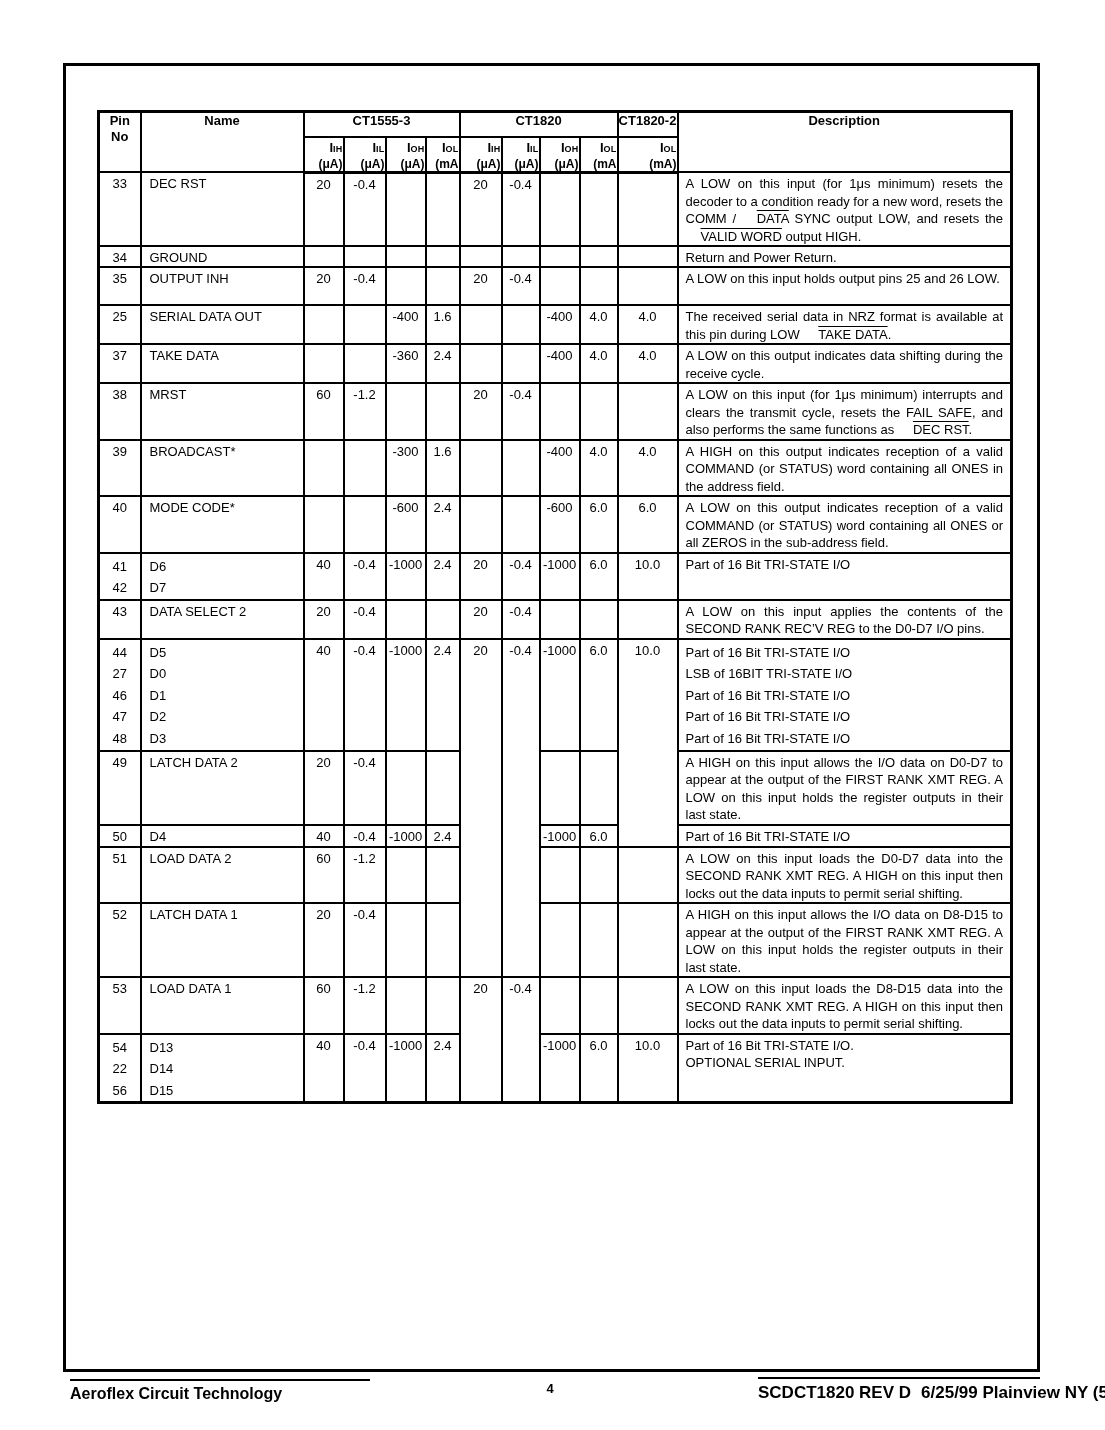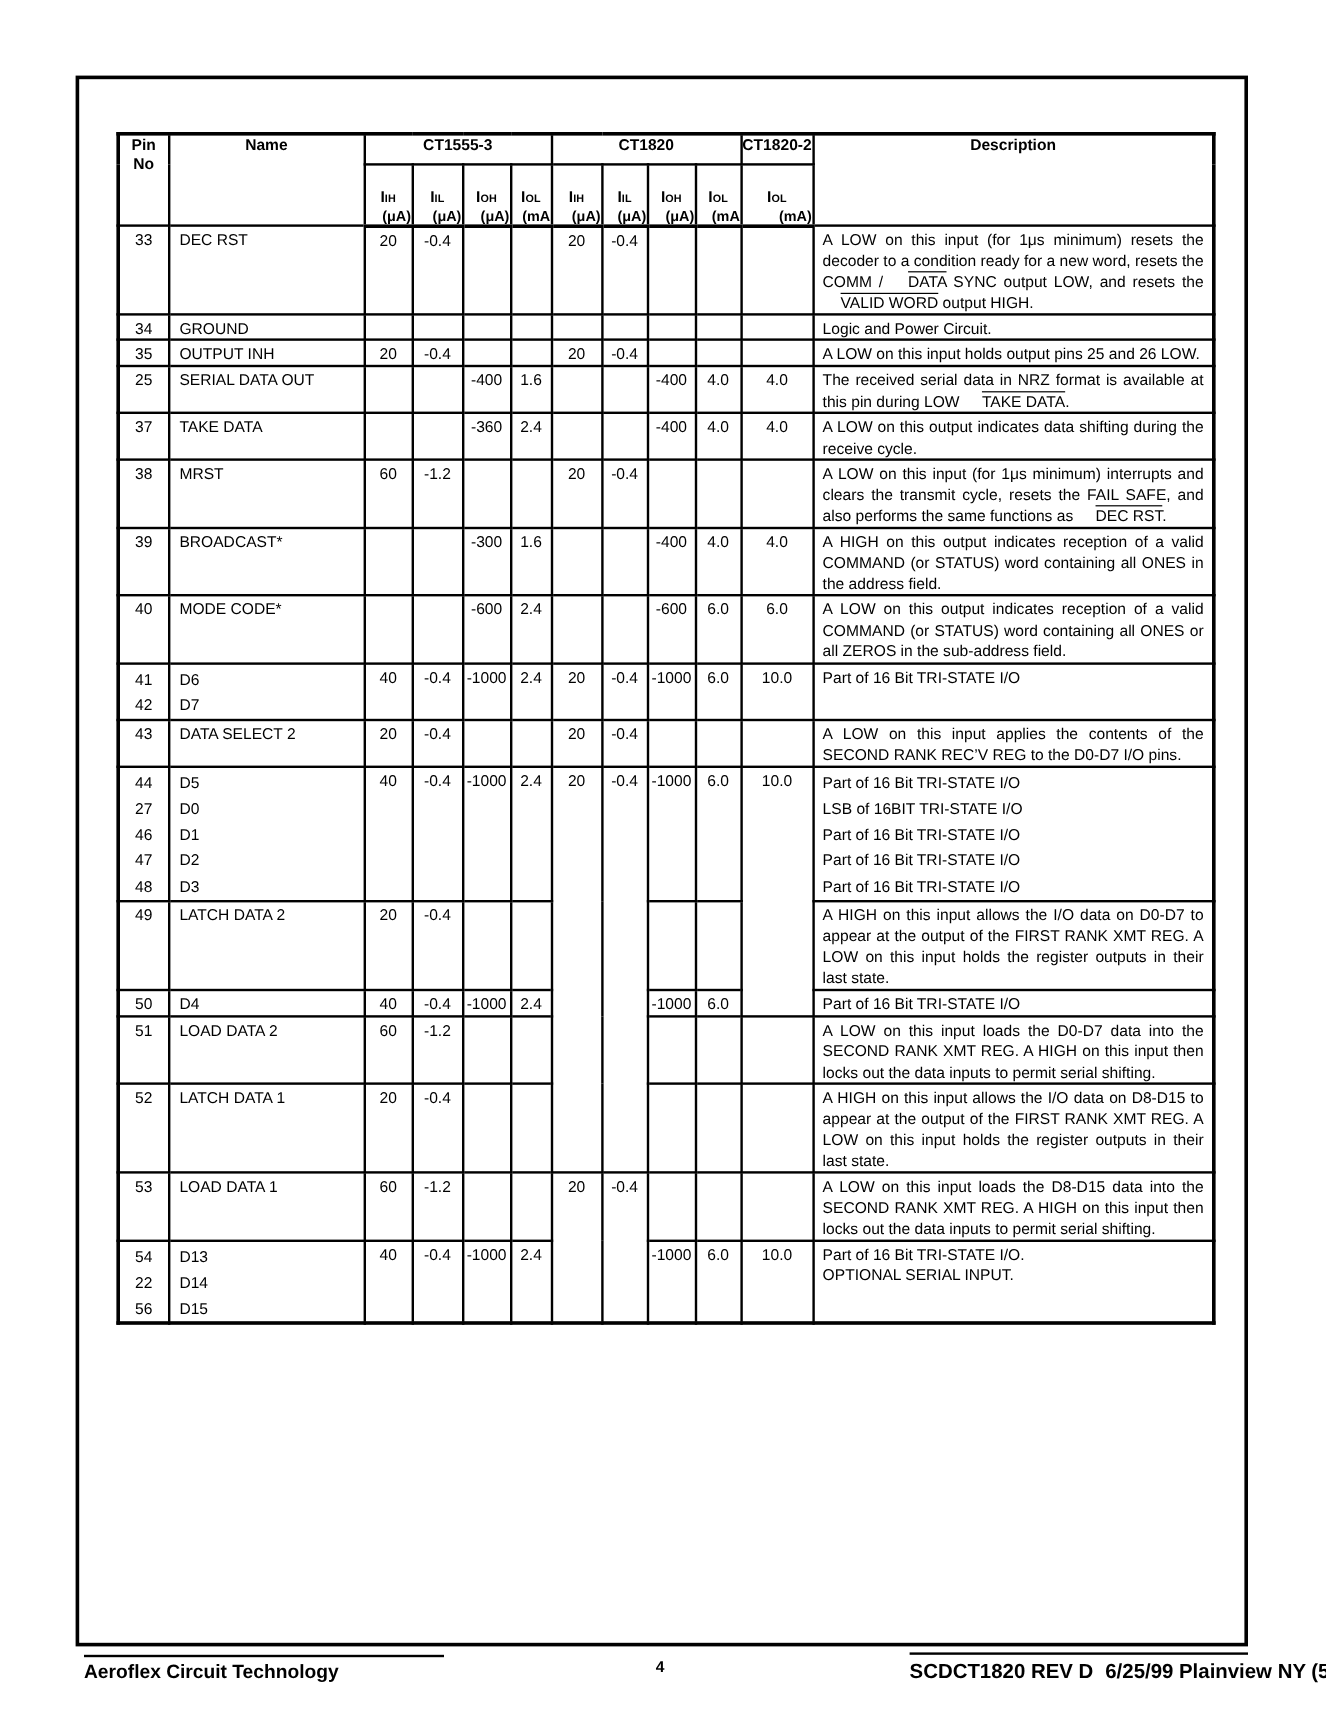--- a/index.html
+++ b/index.html
@@ -17,21 +17,21 @@
     font-size:13px;
   }
   .pin-table th,.pin-table td{
     border:2px solid #000;padding:0;vertical-align:top;overflow:hidden;
   }
   .pin-table thead th{font-weight:bold;text-align:center;}
   .pin-table thead tr:last-child th{border-bottom:3px solid #000;}
   .hc div{line-height:16px;}
   .hgroup{font-size:13px;line-height:15px;padding-top:4px;}
   .hsub{font-size:13px;}
-  .hsub .l1{line-height:15px;padding-top:18px;}
+  .hsub .l1{line-height:15px;padding-top:2px;text-align:right;}
   .hsub .l2{line-height:14px;font-size:12px;text-align:right;}
   .hsub .sub{font-size:9px;letter-spacing:0.2px;}
   td.pin-cell{text-align:center;padding-top:2px;}
   td.name-cell{text-align:left;padding:2px 0 0 8px;}
   td.v{text-align:center;padding-top:2px;line-height:17px;}
   td.desc-cell{padding:2px 7px 0 7px;}
   .ln-s{line-height:17px;white-space:nowrap;}
   .ln-m{line-height:21.6px;white-space:nowrap;}
   .dwrap{line-height:17.5px;text-align:justify;}
   .dline{white-space:nowrap;}
@@ -154,24 +154,24 @@
         <td class="v"></td>
         <td class="v"></td>
         <td class="v"></td>
         <td class="v"></td>
         <td class="v"></td>
         <td class="v"></td>
         <td class="v"></td>
         <td class="v"></td>
         <td class="v"></td>
         <td class="desc-cell">
-          <div class="dline ln-s"><span>Logic and Power Circuit.</span></div>
-        </td>
-      </tr>
-      <tr style="height: 22px;">
+          <div class="dline ln-s"><span>Return and Power Return.</span></div>
+        </td>
+      </tr>
+      <tr style="height: 38px;">
         <td class="pin-cell">
           <div class="ln-s">35</div>
         </td>
         <td class="name-cell">
           <div class="ln-s">OUTPUT INH</div>
         </td>
         <td class="v">20</td>
         <td class="v">-0.4</td>
         <td class="v"></td>
         <td class="v"></td>

